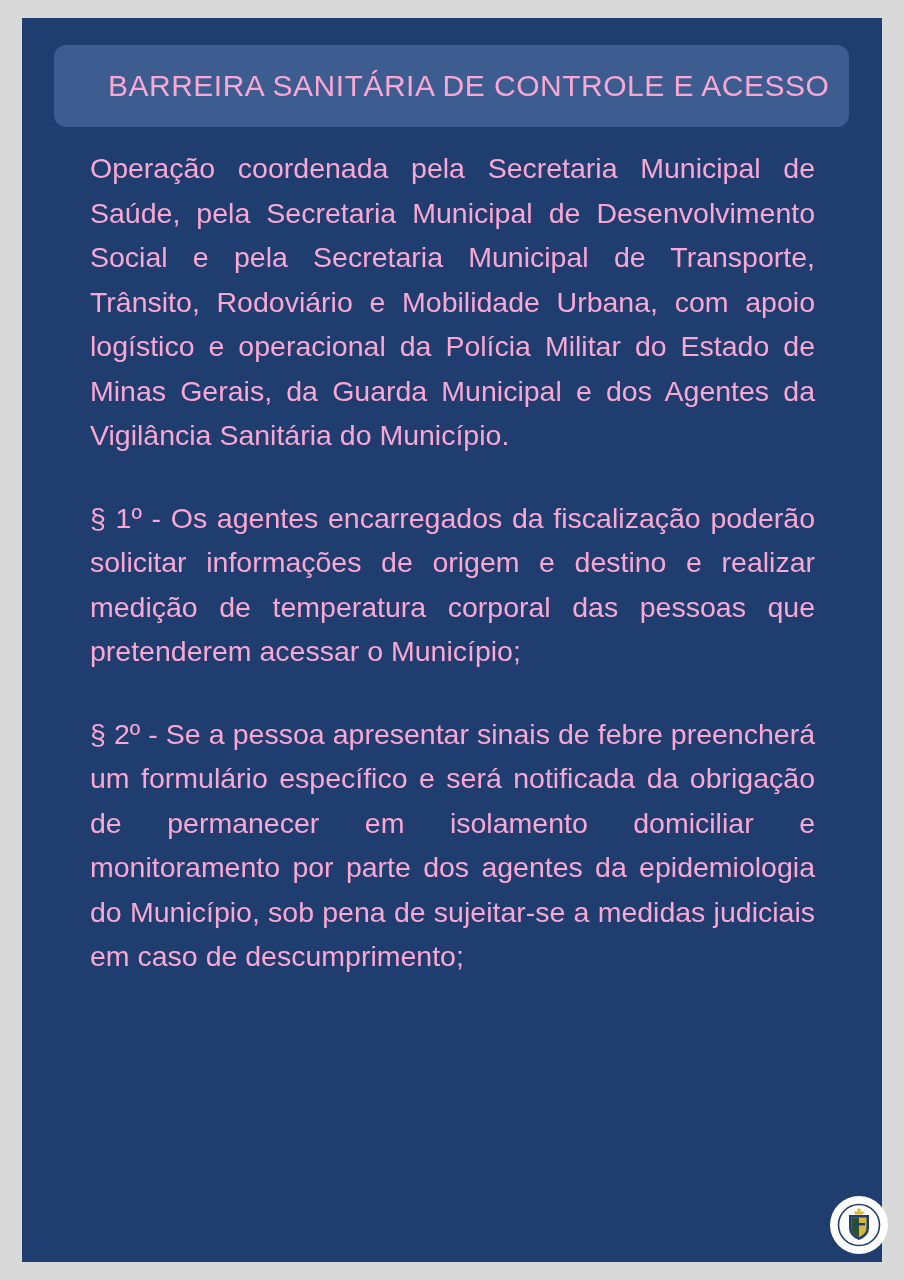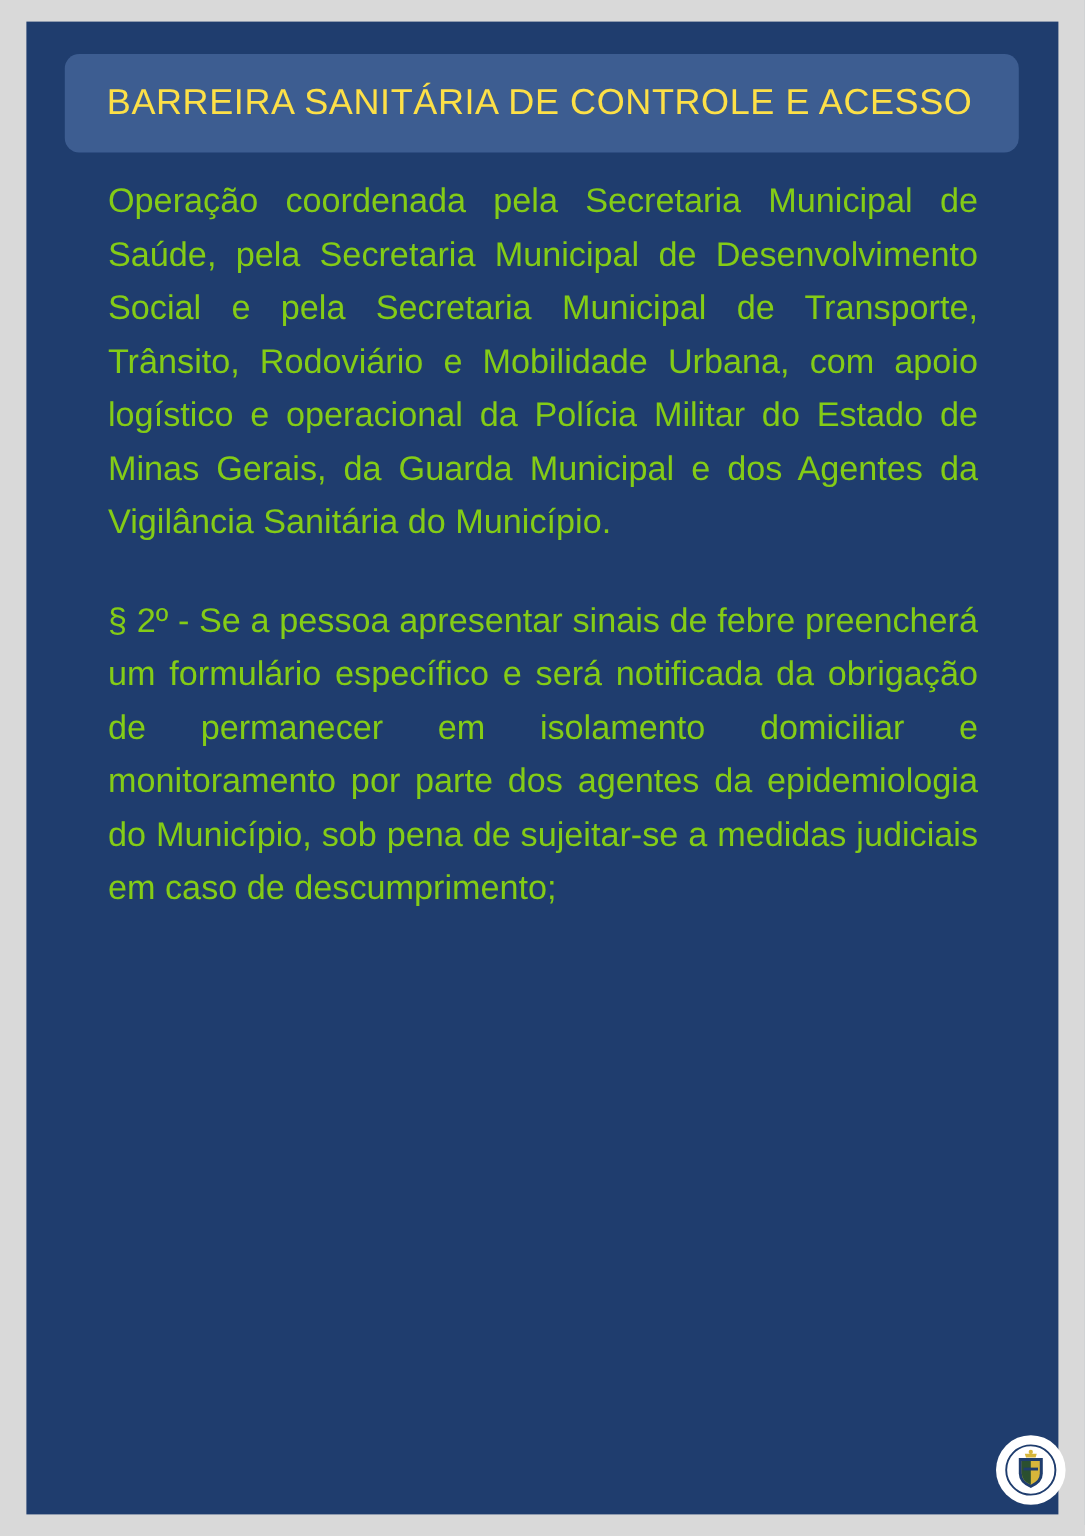--- a/index.html
+++ b/index.html
@@ -28,35 +28,35 @@
     top: 27px;
     width: 795px;
     height: 82px;
     background: #3d5d91;
     border-radius: 12px;
     display: flex;
     align-items: center;
     box-sizing: border-box;
   }
   .title-text {
-    color: #fde047;
+    color: #f9a8d4;
     font-size: 30px;
     letter-spacing: 0.5px;
-    padding-left: 35px;
+    padding-left: 54px;
     font-weight: 400;
     white-space: nowrap;
   }
   .body-area {
     position: absolute;
     left: 68px;
     top: 128px;
     width: 725px;
   }
   .para {
-    color: #84cc16;
+    color: #f9a8d4;
     font-size: 28.5px;
     line-height: 44.5px;
     text-align: justify;
     text-justify: inter-word;
     margin: 0 0 38px 0;
     word-spacing: 0px;
   }
   .para:last-child {
     margin-bottom: 16px;
   }
@@ -82,20 +82,21 @@
 <body>
 
 <div class="page">
 
   <div class="title-bar">
     <div class="title-text">BARREIRA SANITÁRIA DE CONTROLE E ACESSO</div>
   </div>
 
   <div class="body-area">
     <p class="para">Operação coordenada pela Secretaria Municipal de Saúde, pela Secretaria Municipal de Desenvolvimento Social e pela Secretaria Municipal de Transporte, Trânsito, Rodoviário e Mobilidade Urbana, com apoio logístico e operacional da Polícia Militar do Estado de Minas Gerais, da Guarda Municipal e dos Agentes da Vigilância Sanitária do Município.</p>
+    <p class="para">§ 1º - Os agentes encarregados da fiscalização poderão solicitar informações de origem e destino e realizar medição de temperatura corporal das pessoas que pretenderem acessar o Município;</p>
     <p class="para">§ 2º - Se a pessoa apresentar sinais de febre preencherá um formulário específico e será notificada da obrigação de permanecer em isolamento domiciliar e monitoramento por parte dos agentes da epidemiologia do Município, sob pena de sujeitar-se a medidas judiciais em caso de descumprimento;</p>
   </div>
 
   <div class="crest">
     <div class="crest-circle">
       <svg width="46" height="46" viewBox="0 0 46 46">
         <circle cx="23" cy="23" r="22" fill="#ffffff"></circle>
         <circle cx="23" cy="23" r="20.5" fill="none" stroke="#1f3d6e" stroke-width="1.6"></circle>
         <path d="M13 13 L33 13 L33 26 Q33 34 23 38 Q13 34 13 26 Z" fill="#1f3d6e"></path>
         <path d="M15.5 15.5 L30.5 15.5 L30.5 26 Q30.5 32 23 35.3 Q15.5 32 15.5 26 Z" fill="#d7b63a"></path>

